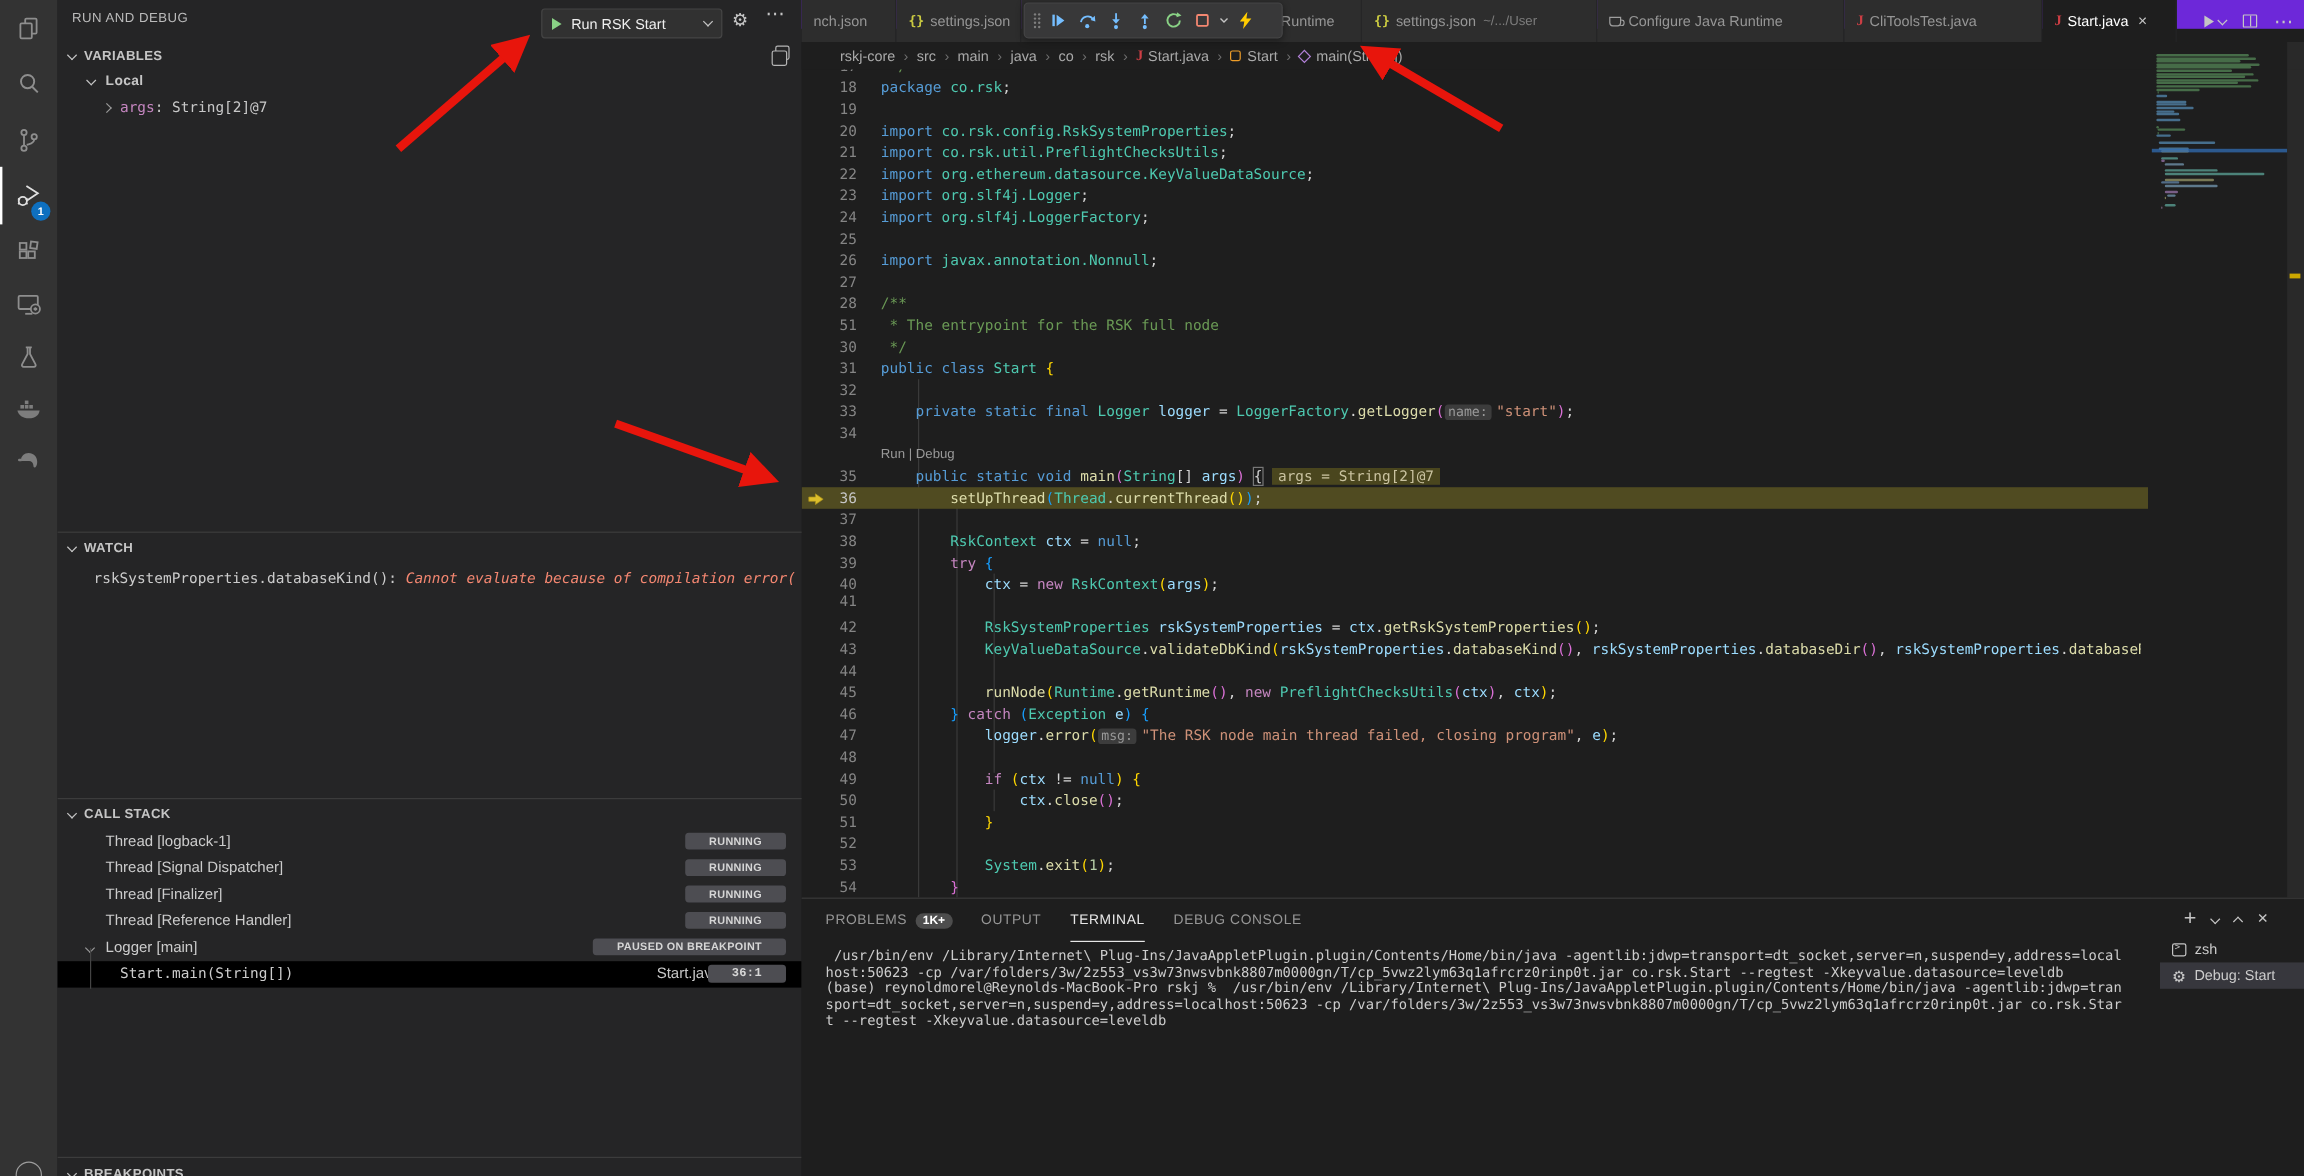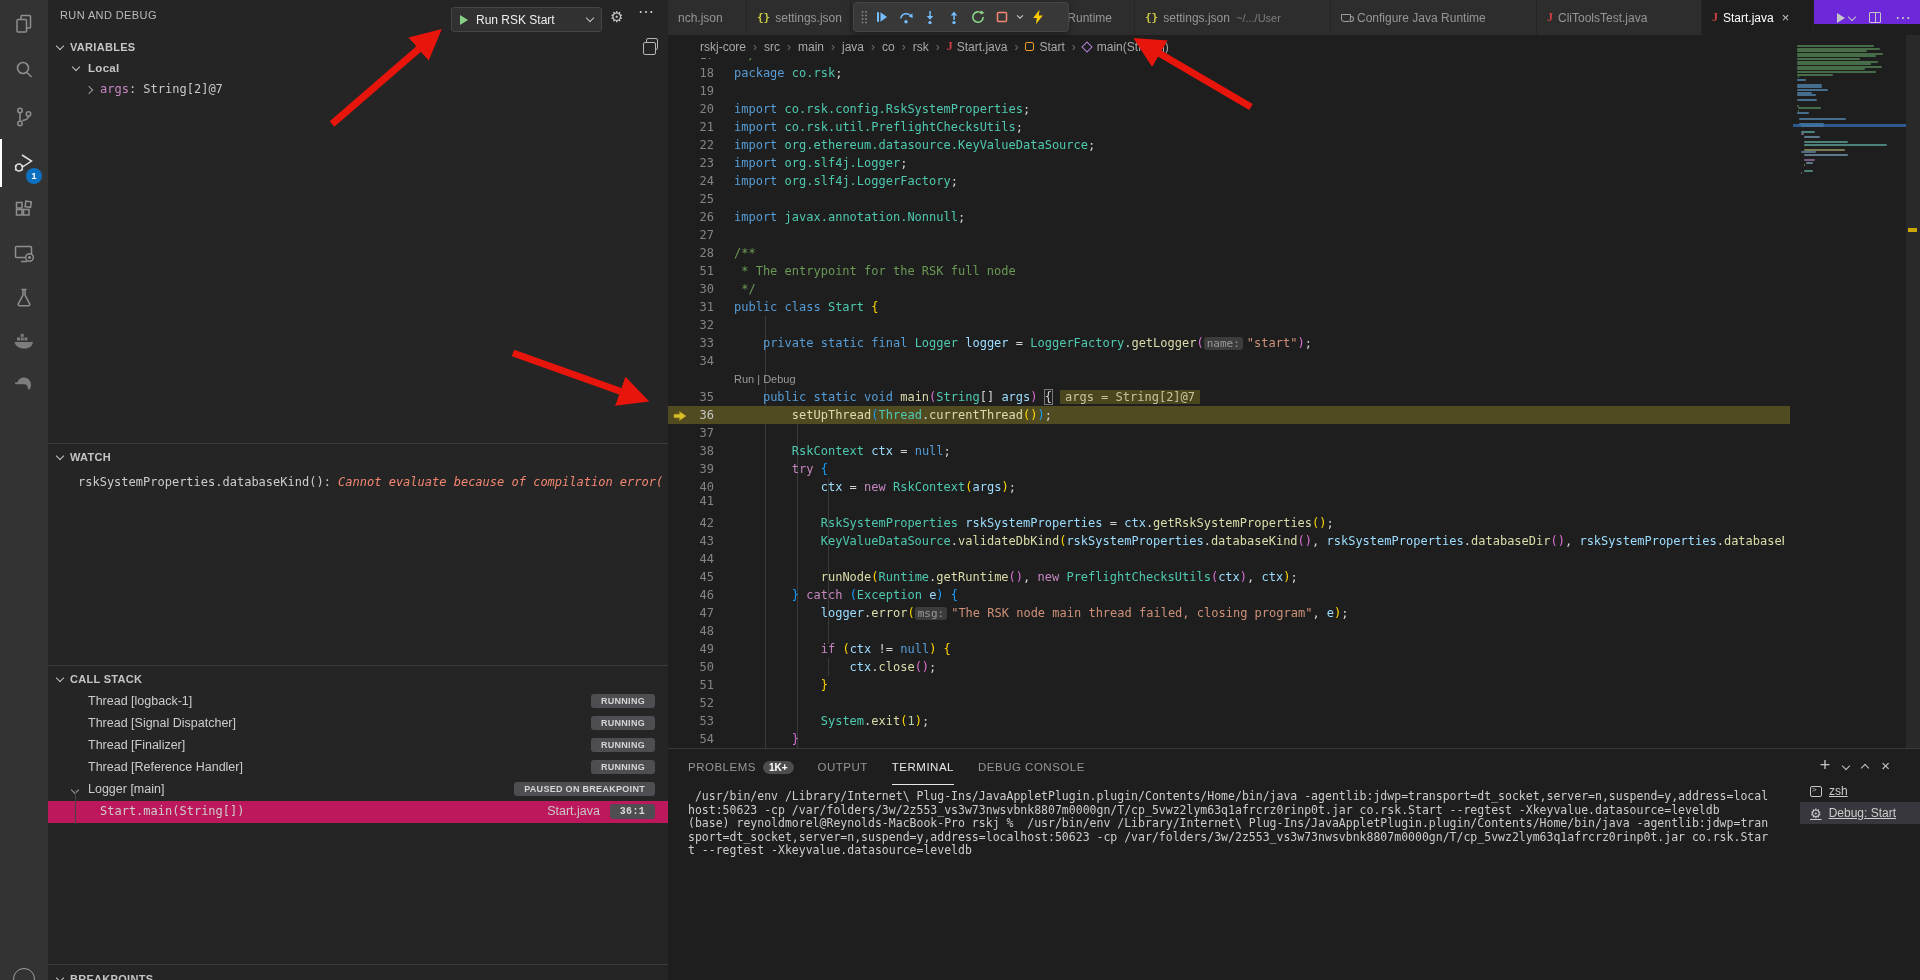--- a/index.html
+++ b/index.html
@@ -30,22 +30,22 @@
   .gear { position:absolute; left:562px; top:8px; font-size:15px; color:#c5c5c5; }
   .more-dots { position:absolute; left:590px; top:2px; font-size:16px; color:#c5c5c5; letter-spacing:1px; }
   .views-ic { position:absolute; left:598px; top:38px; width:12px; height:12px; border:1.2px solid #b5b5b5; border-radius:2px; }
   .views-ic:before { content:''; position:absolute; left:-4px; top:3px; width:11px; height:11px; border:1.2px solid #b5b5b5; border-radius:2px; background:#252526; }
   .sec-head { position:absolute; left:0; width:620px; height:22px; font-size:11px; font-weight:bold; color:#c5c5c5; }
   .sec-head .cv { position:absolute; left:9px; top:7px; border-color:#c5c5c5; }
   .sec-head .t { position:absolute; left:22px; top:5px; letter-spacing:.3px; }
   .sb-divider { position:absolute; left:0; width:620px; height:1px; background:#3c3c3c; }
   .tree-row { position:absolute; left:0; width:620px; height:22px; font-size:12.5px; color:#cccccc; }
   .tree-row .badge { position:absolute; right:13px; top:3px; background:#4d4d52; color:#d6d6d6;
-        font-size:9px; font-weight:bold; padding:2px 10px; border-radius:3px; letter-spacing:.3px; }
-  .tree-row.sel { background:#be185d; }
+        font-size:9px; font-weight:bold; padding:2px 20px; border-radius:3px; letter-spacing:.3px; }
+  .tree-row.sel { background:#000000; }
   .watch-expr { color:#cccccc; font-family:"DejaVu Sans Mono", monospace; font-size:12px; }
   .watch-err { color:#f48771; font-style:italic; font-family:"DejaVu Sans Mono", monospace; font-size:12px; }
   .var-name { color:#c586c0; font-family:"DejaVu Sans Mono", monospace; font-size:12px; }
   .var-val { color:#c8c8c8; font-family:"DejaVu Sans Mono", monospace; font-size:12px; }
   .indent-guide-sb { position:absolute; width:1px; background:#444; }
 
   
   .tabbar { position:absolute; left:668px; top:0; width:1252px; height:24px; background:#6d28d9; display:flex; }
   .tab { height:35px; background:#2d2d2d; border-right:1px solid #252526; display:flex; align-items:center;
          padding:0 10px; font-size:12px; color:#969696; overflow:hidden; white-space:nowrap; flex:none; }
@@ -105,21 +105,21 @@
   
   .panel { position:absolute; left:668px; top:748px; width:1252px; height:232px; background:#1e1e1e; border-top:1px solid #3a3a3a; }
   .panel-tabs { position:absolute; left:20px; top:0; height:36px; display:flex; align-items:center; gap:24px; }
   .ptab { font-size:11.5px; letter-spacing:.5px; color:#969696; display:flex; align-items:center; gap:7px; height:36px; }
   .ptab.active { color:#e7e7e7; border-bottom:1px solid #e7e7e7; }
   .pbadge { background:#4d4d4d; color:#ffffff; font-size:10px; padding:1px 6px; border-radius:10px; letter-spacing:0;font-weight:bold; }
   .panel-actions { position:absolute; right:30px; top:6px; display:flex; align-items:center; gap:13px; color:#c5c5c5; font-size:15px; }
   .terminal { position:absolute; left:20px; top:41px; width:1105px; font-family:"DejaVu Sans Mono",monospace;
               font-size:11.5px; line-height:13.5px; color:#cccccc; white-space:pre; }
   .sessions { position:absolute; left:1132px; top:31px; width:120px; }
-  .sess-row { position:relative; height:22px; display:flex; align-items:center; padding-left:10px; font-size:12px; color:#cccccc; gap:7px;text-decoration:underline; }
+  .sess-row { position:relative; height:22px; display:flex; align-items:center; padding-left:10px; font-size:12px; color:#cccccc; gap:7px; }
   .sess-row.sel { background:#37373d; }
   .term-ic { width:12px; height:11px; border:1.2px solid #c5c5c5; border-radius:2px; position:relative; }
   .term-ic:before { content:'>'; position:absolute; left:1px; top:-2px; font-size:8px; color:#c5c5c5; }
 
   
   .overlay { position:absolute; left:0; top:0; z-index:100; pointer-events:none; }
 
   
   .bp-head { position:absolute; left:0; top:968px; width:620px; }
 </style>

